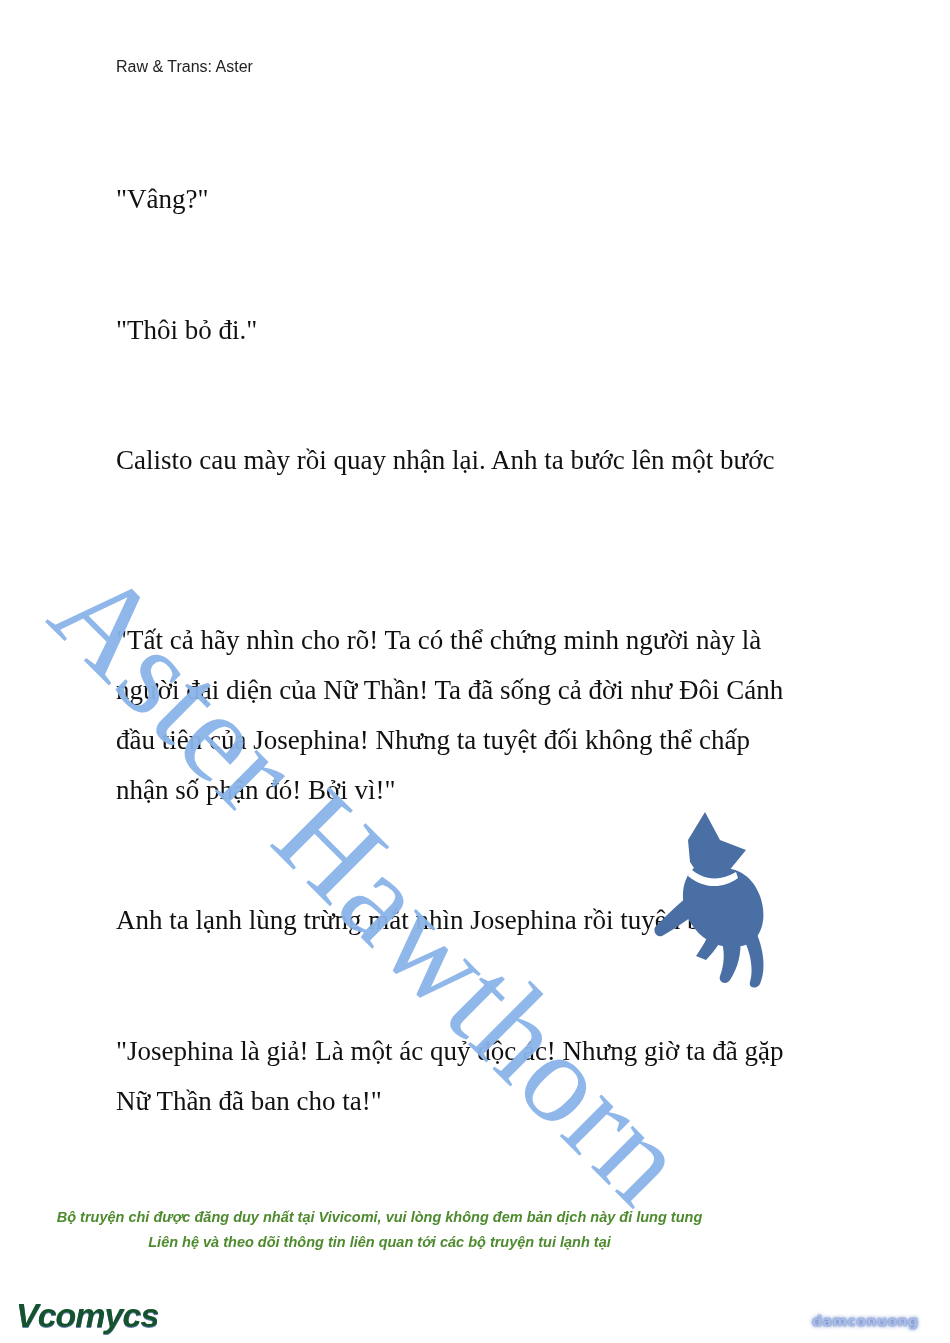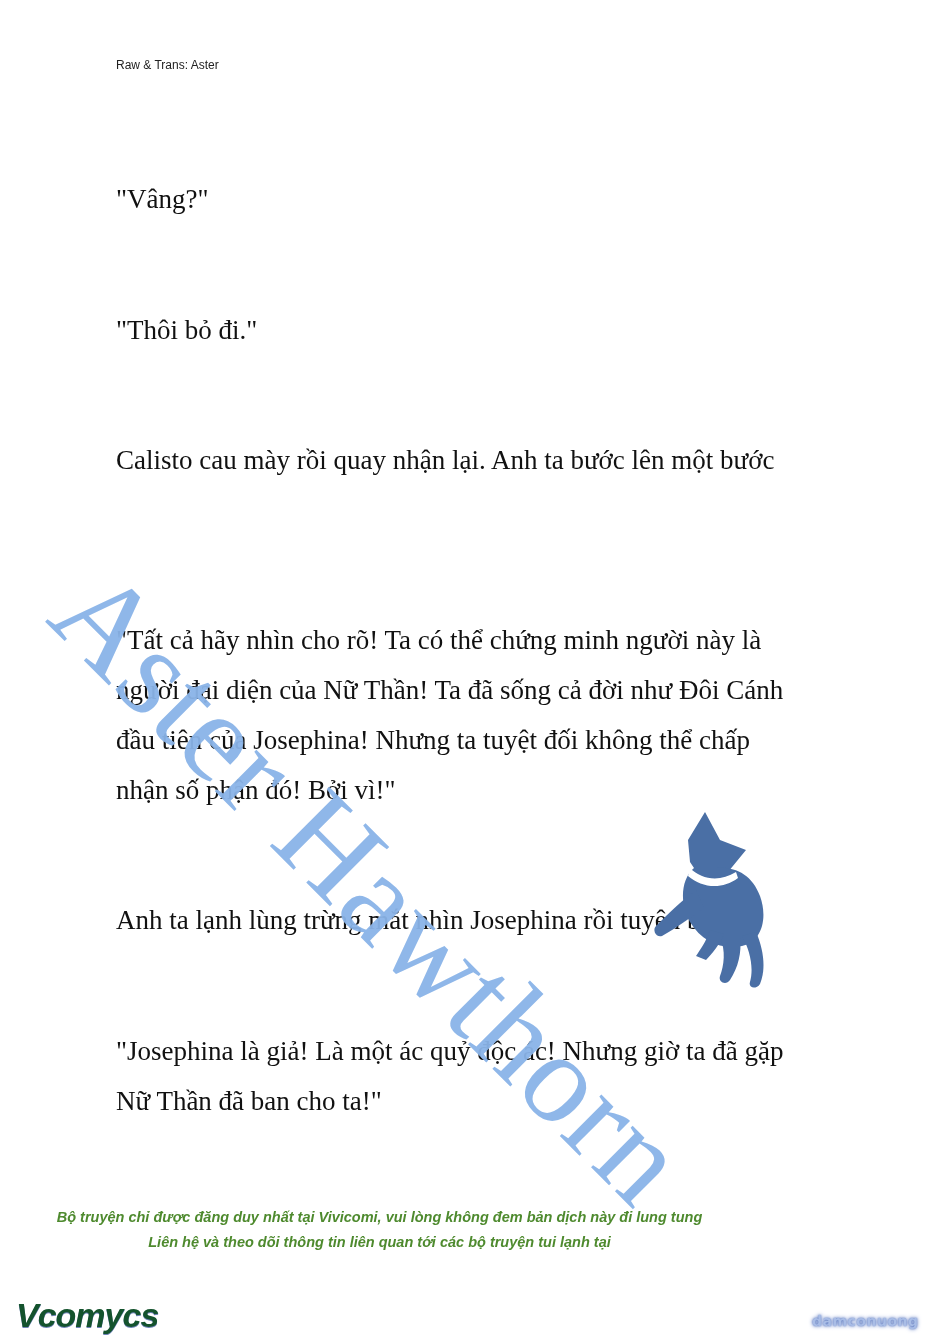--- a/index.html
+++ b/index.html
@@ -12,21 +12,21 @@
       width: 950px;
       height: 1343px;
       background: #ffffff;
       overflow: hidden;
     }
     .header-credit {
       position: absolute;
       left: 116px;
       top: 58px;
       font-family: "Liberation Sans", sans-serif;
-      font-size: 12px;
+      font-size: 16px;
       color: #222222;
     }
     .para {
       position: absolute;
       left: 116px;
       width: 740px;
       font-family: "Liberation Serif", serif;
       font-size: 27px;
       line-height: 50px;
       color: #111111;

